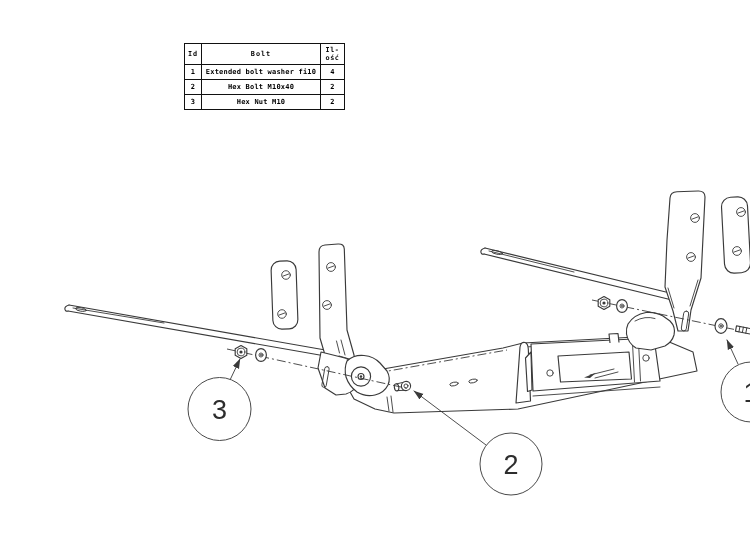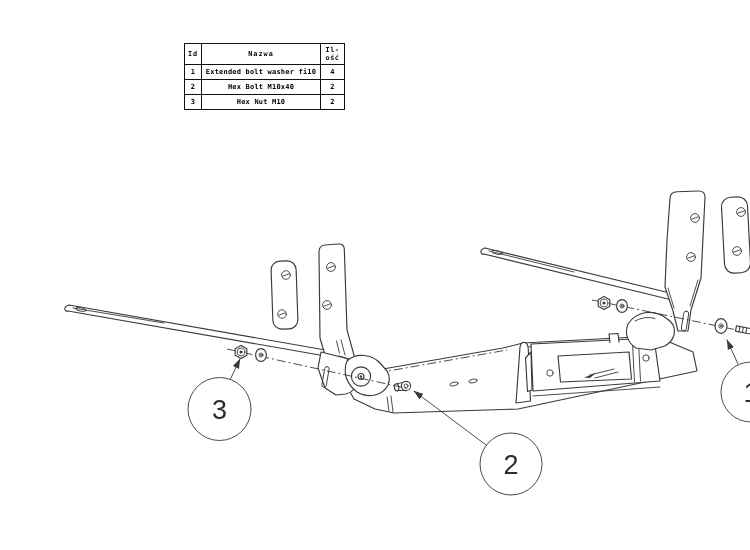--- a/index.html
+++ b/index.html
@@ -34,21 +34,21 @@
 
   <table class="parts-table">
     <colgroup>
         <col class="col-id">
         <col class="col-name">
         <col class="col-qty">
       </colgroup>
     <thead>
       <tr>
         <th>Id</th>
-        <th>Nazwa</th>
+        <th>Bolt</th>
         <th>
           <div class="qline">Il-</div>
           <div class="qline">ość</div>
         </th>
       </tr>
     </thead>
     <tbody>
       <tr>
         <td>1</td>
         <td>Extended bolt washer fi10</td>

